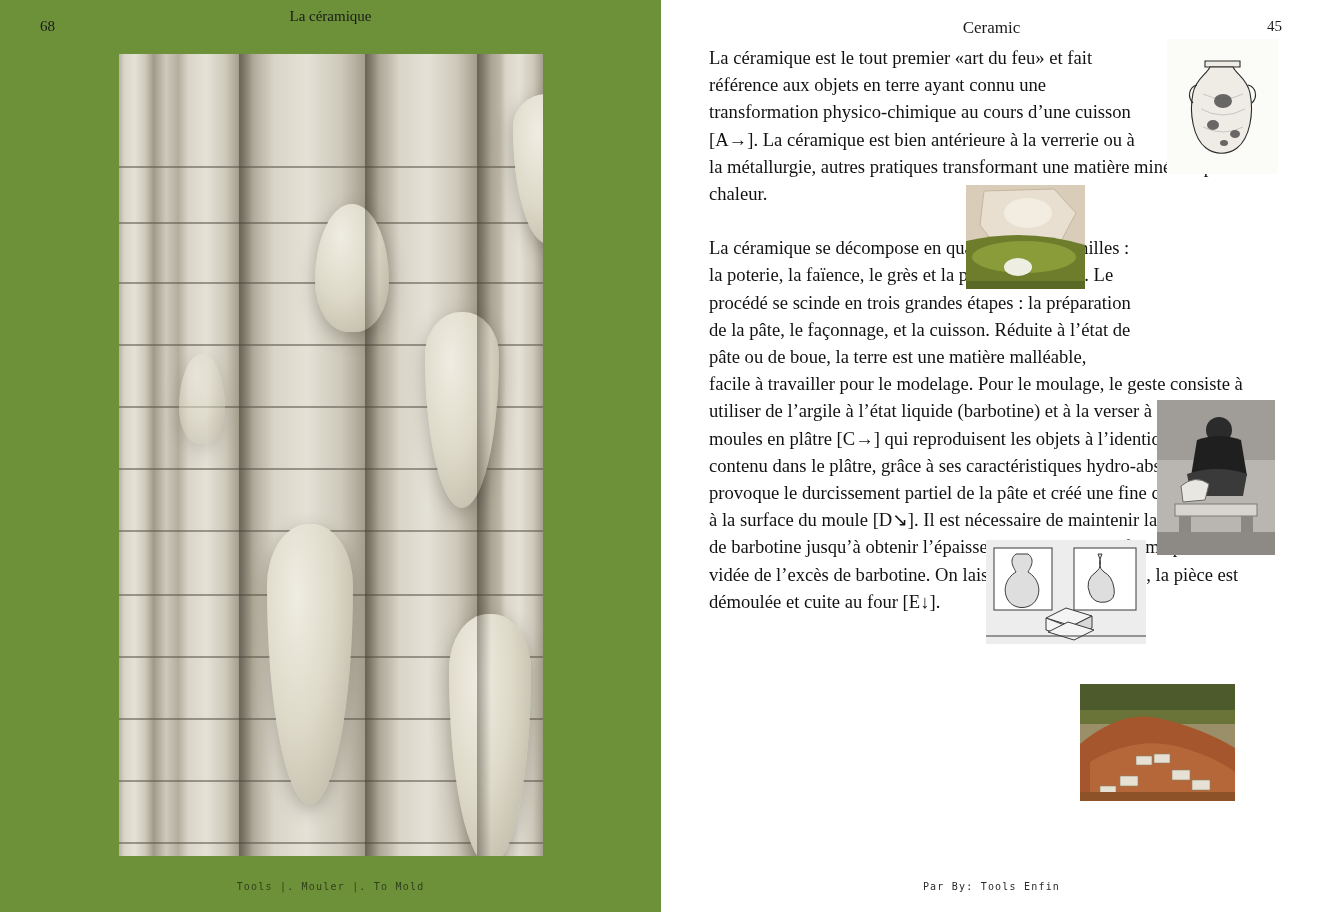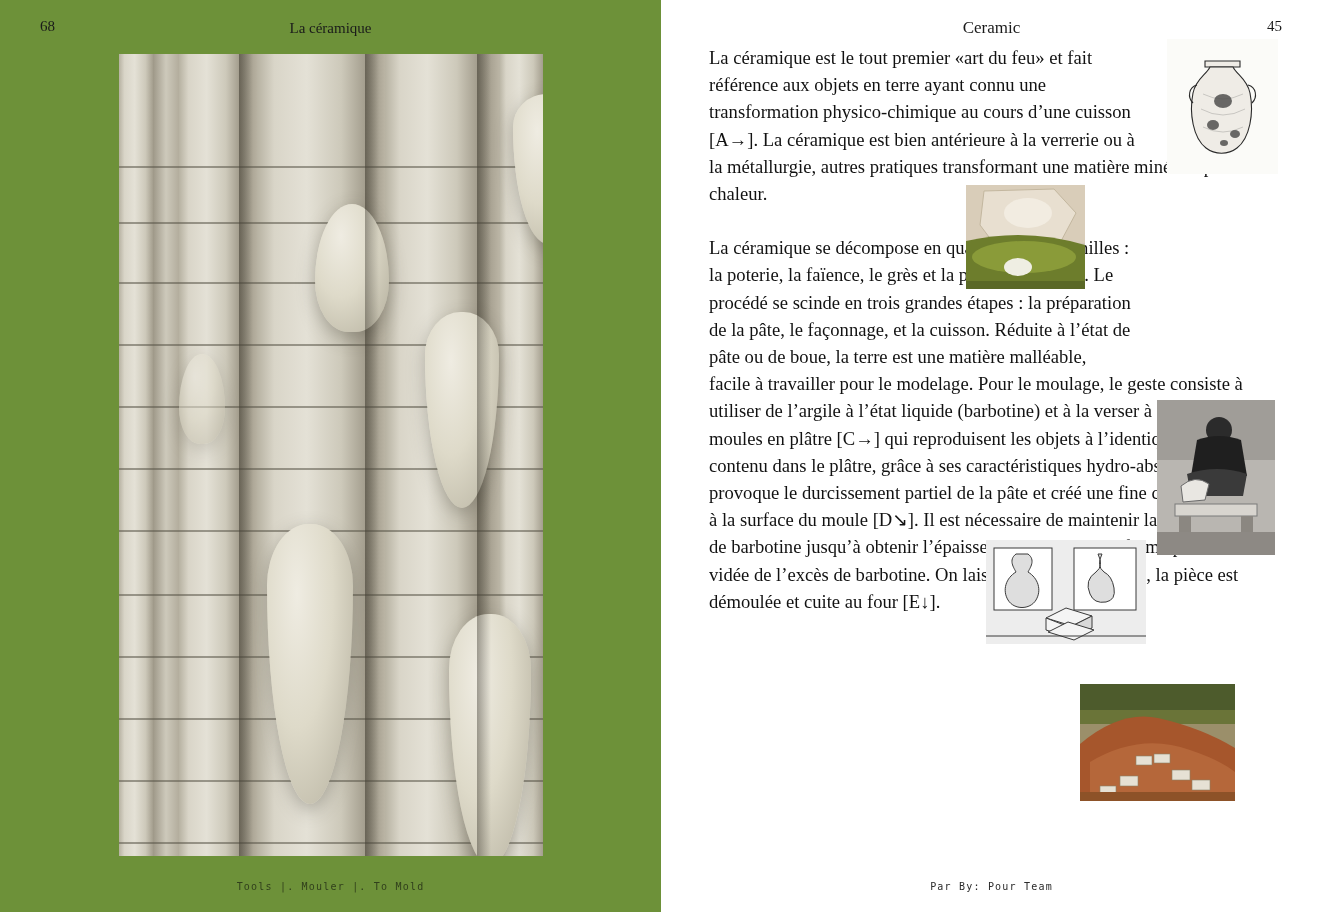--- a/index.html
+++ b/index.html
@@ -30,21 +30,21 @@
   .folio {
     position: absolute;
     top: 18px;
     font-size: 15px;
     color: #1a1a1a;
     font-family: "Liberation Serif", serif;
   }
   .folio-left { left: 40px; }
   .running-head-left {
     position: absolute;
-    top: 20px;
+    top: 8px;
     left: 0;
     width: 661px;
     text-align: center;
     font-size: 15px;
     color: #1a1a1a;
   }
   .photo-frame {
     position: absolute;
     left: 119px;
     top: 54px;
@@ -354,15 +354,15 @@
           <rect x="74" y="70" width="16" height="9"></rect>
           <rect x="40" y="92" width="18" height="10"></rect>
           <rect x="92" y="86" width="18" height="10"></rect>
           <rect x="112" y="96" width="18" height="10"></rect>
           <rect x="20" y="102" width="16" height="9"></rect>
         </g>
         <path d="M0 108 h155 v9 h-155z" fill="#8d5228"></path>
       </svg>
     </div>
 
-    <div class="caption-right">Par   By:  Pour Team</div>
+    <div class="caption-right">Par   By:  Tools Enfin</div>
   </div>
 </div>
 
 </body></html>

